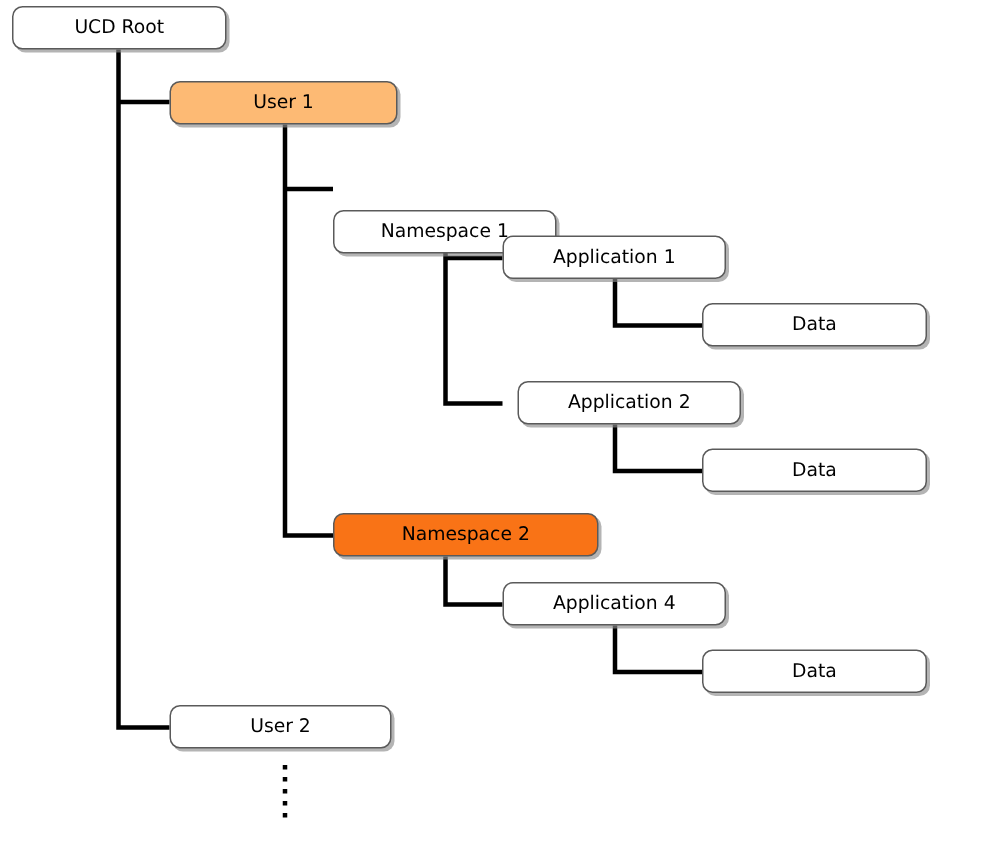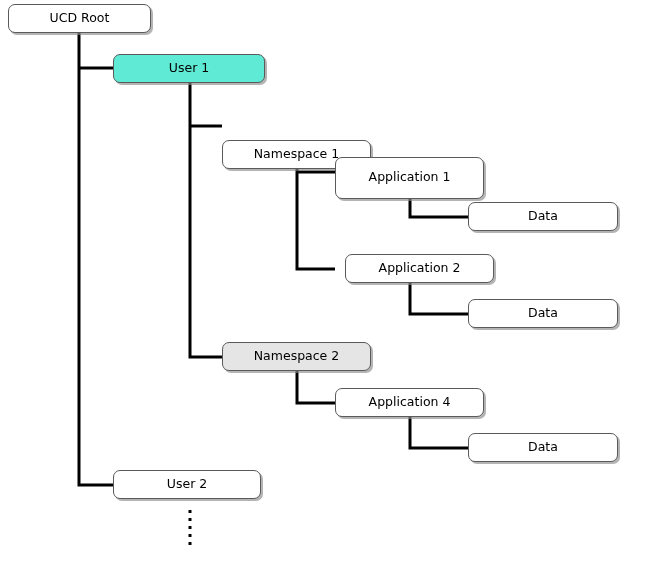--- a/index.html
+++ b/index.html
@@ -64,39 +64,39 @@
       </g>
     <g id="continuation-group">
         <line x1="190" y1="510" x2="190" y2="547" stroke="#000000" stroke-width="3" stroke-dasharray="3 5" stroke-linecap="butt"></line>
       </g>
   </svg>
 
   <div id="node-layer">
       <div class="node" style="left: 8px; top: 4px; width: 143px; height: 29px; border-color: rgb(90, 90, 90); background: rgb(255, 255, 255);">
         <span class="node-label">UCD Root</span>
       </div>
-      <div class="node" style="left: 113px; top: 54px; width: 152px; height: 29px; border-color: rgb(90, 90, 90); background: #5eead4;">
+      <div class="node" style="left: 113px; top: 54px; width: 152px; height: 29px; border-color: rgb(90, 90, 90); background: #fdba74;">
         <span class="node-label">User 1</span>
       </div>
       <div class="node" style="left: 222px; top: 111px; width: 149px; height: 29px; border-color: rgb(90, 90, 90); background: rgb(255, 255, 255); margin-top: 29px;">
         <span class="node-label">Namespace 1</span>
       </div>
-      <div class="node" style="left: 335px; top: 157px; width: 149px; height: 42px; border-color: rgb(90, 90, 90); background: rgb(255, 255, 255);">
+      <div class="node" style="left: 335px; top: 157px; width: 149px; height: 29px; border-color: rgb(90, 90, 90); background: rgb(255, 255, 255);">
         <span class="node-label">Application 1</span>
       </div>
       <div class="node" style="left: 468px; top: 202px; width: 150px; height: 29px; border-color: rgb(90, 90, 90); background: rgb(255, 255, 255);">
         <span class="node-label">Data</span>
       </div>
       <div class="node" style="left: 345px; top: 254px; width: 149px; height: 29px; border-color: rgb(90, 90, 90); background: rgb(255, 255, 255);">
         <span class="node-label">Application 2</span>
       </div>
       <div class="node" style="left: 468px; top: 299px; width: 150px; height: 29px; border-color: rgb(90, 90, 90); background: rgb(255, 255, 255);">
         <span class="node-label">Data</span>
       </div>
-      <div class="node" style="left: 222px; top: 342px; width: 149px; height: 29px; border-color: rgb(90, 90, 90); background: #e5e5e5;">
+      <div class="node" style="left: 222px; top: 342px; width: 177px; height: 29px; border-color: rgb(90, 90, 90); background: #f97316;">
         <span class="node-label">Namespace 2</span>
       </div>
       <div class="node" style="left: 335px; top: 388px; width: 149px; height: 29px; border-color: rgb(90, 90, 90); background: rgb(255, 255, 255);">
         <span class="node-label">Application 4</span>
       </div>
       <div class="node" style="left: 468px; top: 433px; width: 150px; height: 29px; border-color: rgb(90, 90, 90); background: rgb(255, 255, 255);">
         <span class="node-label">Data</span>
       </div>
       <div class="node" style="left: 113px; top: 470px; width: 148px; height: 29px; border-color: rgb(90, 90, 90); background: rgb(255, 255, 255);">
         <span class="node-label">User 2</span>

